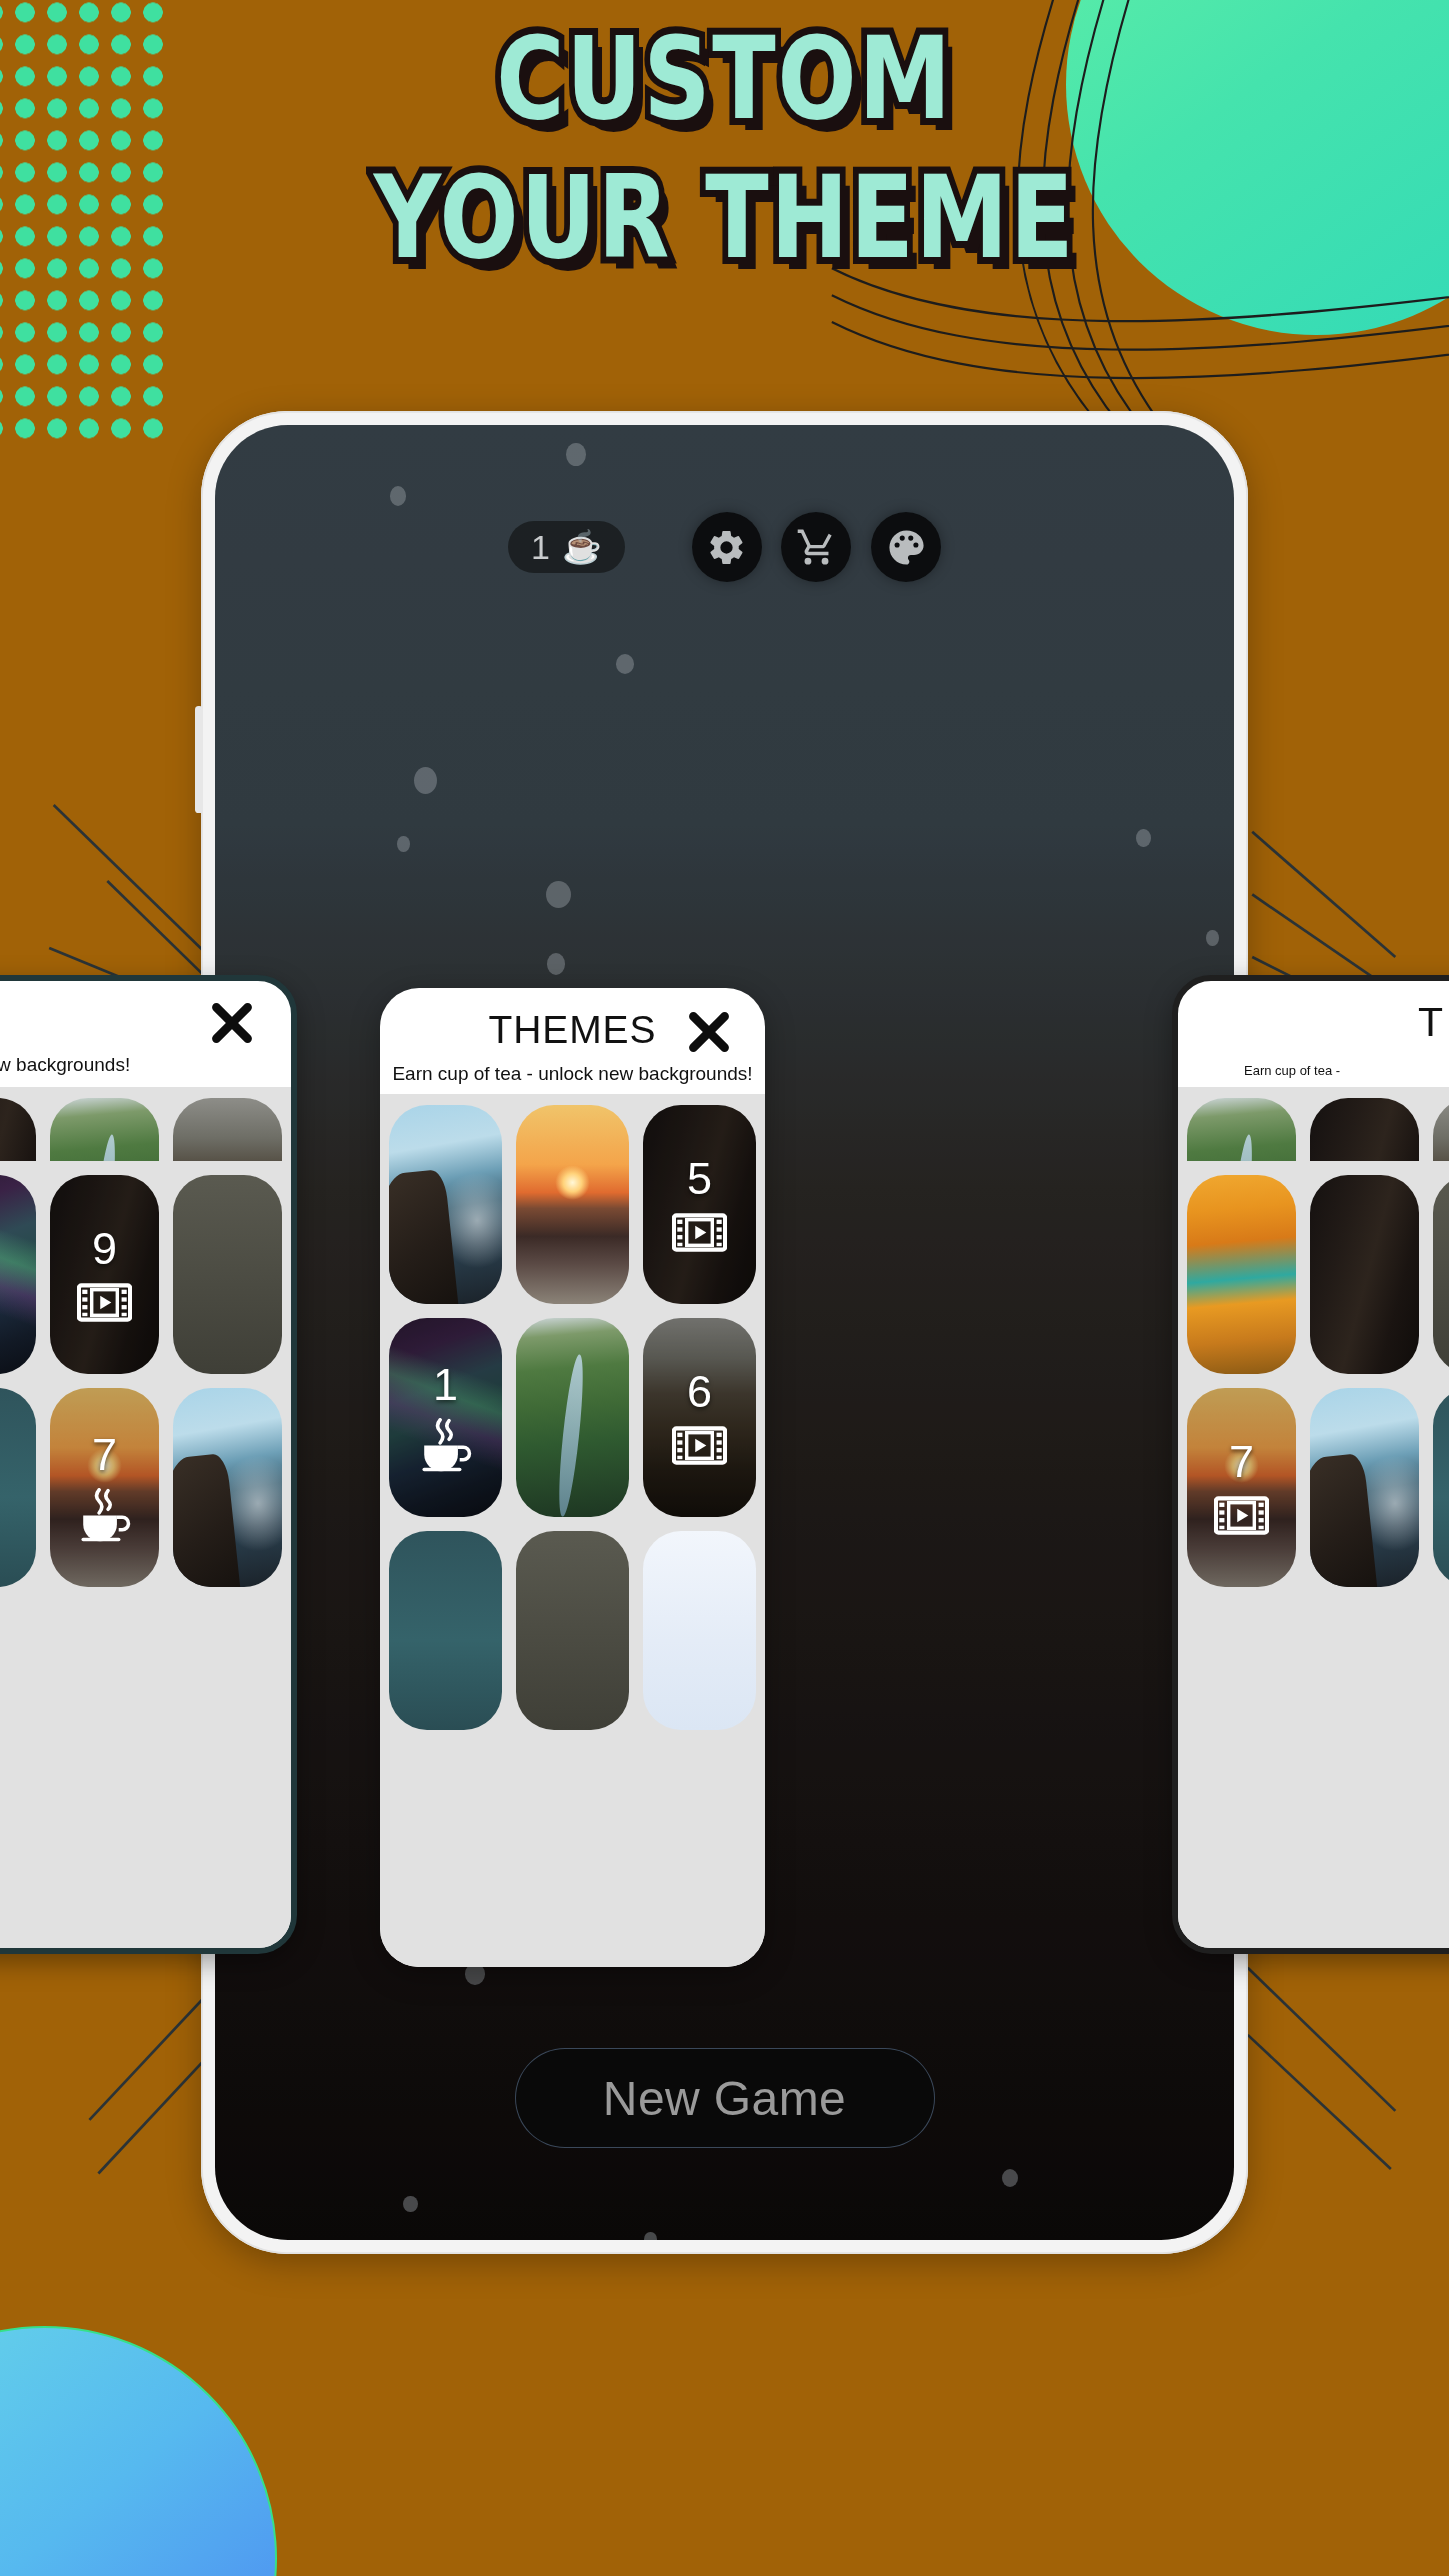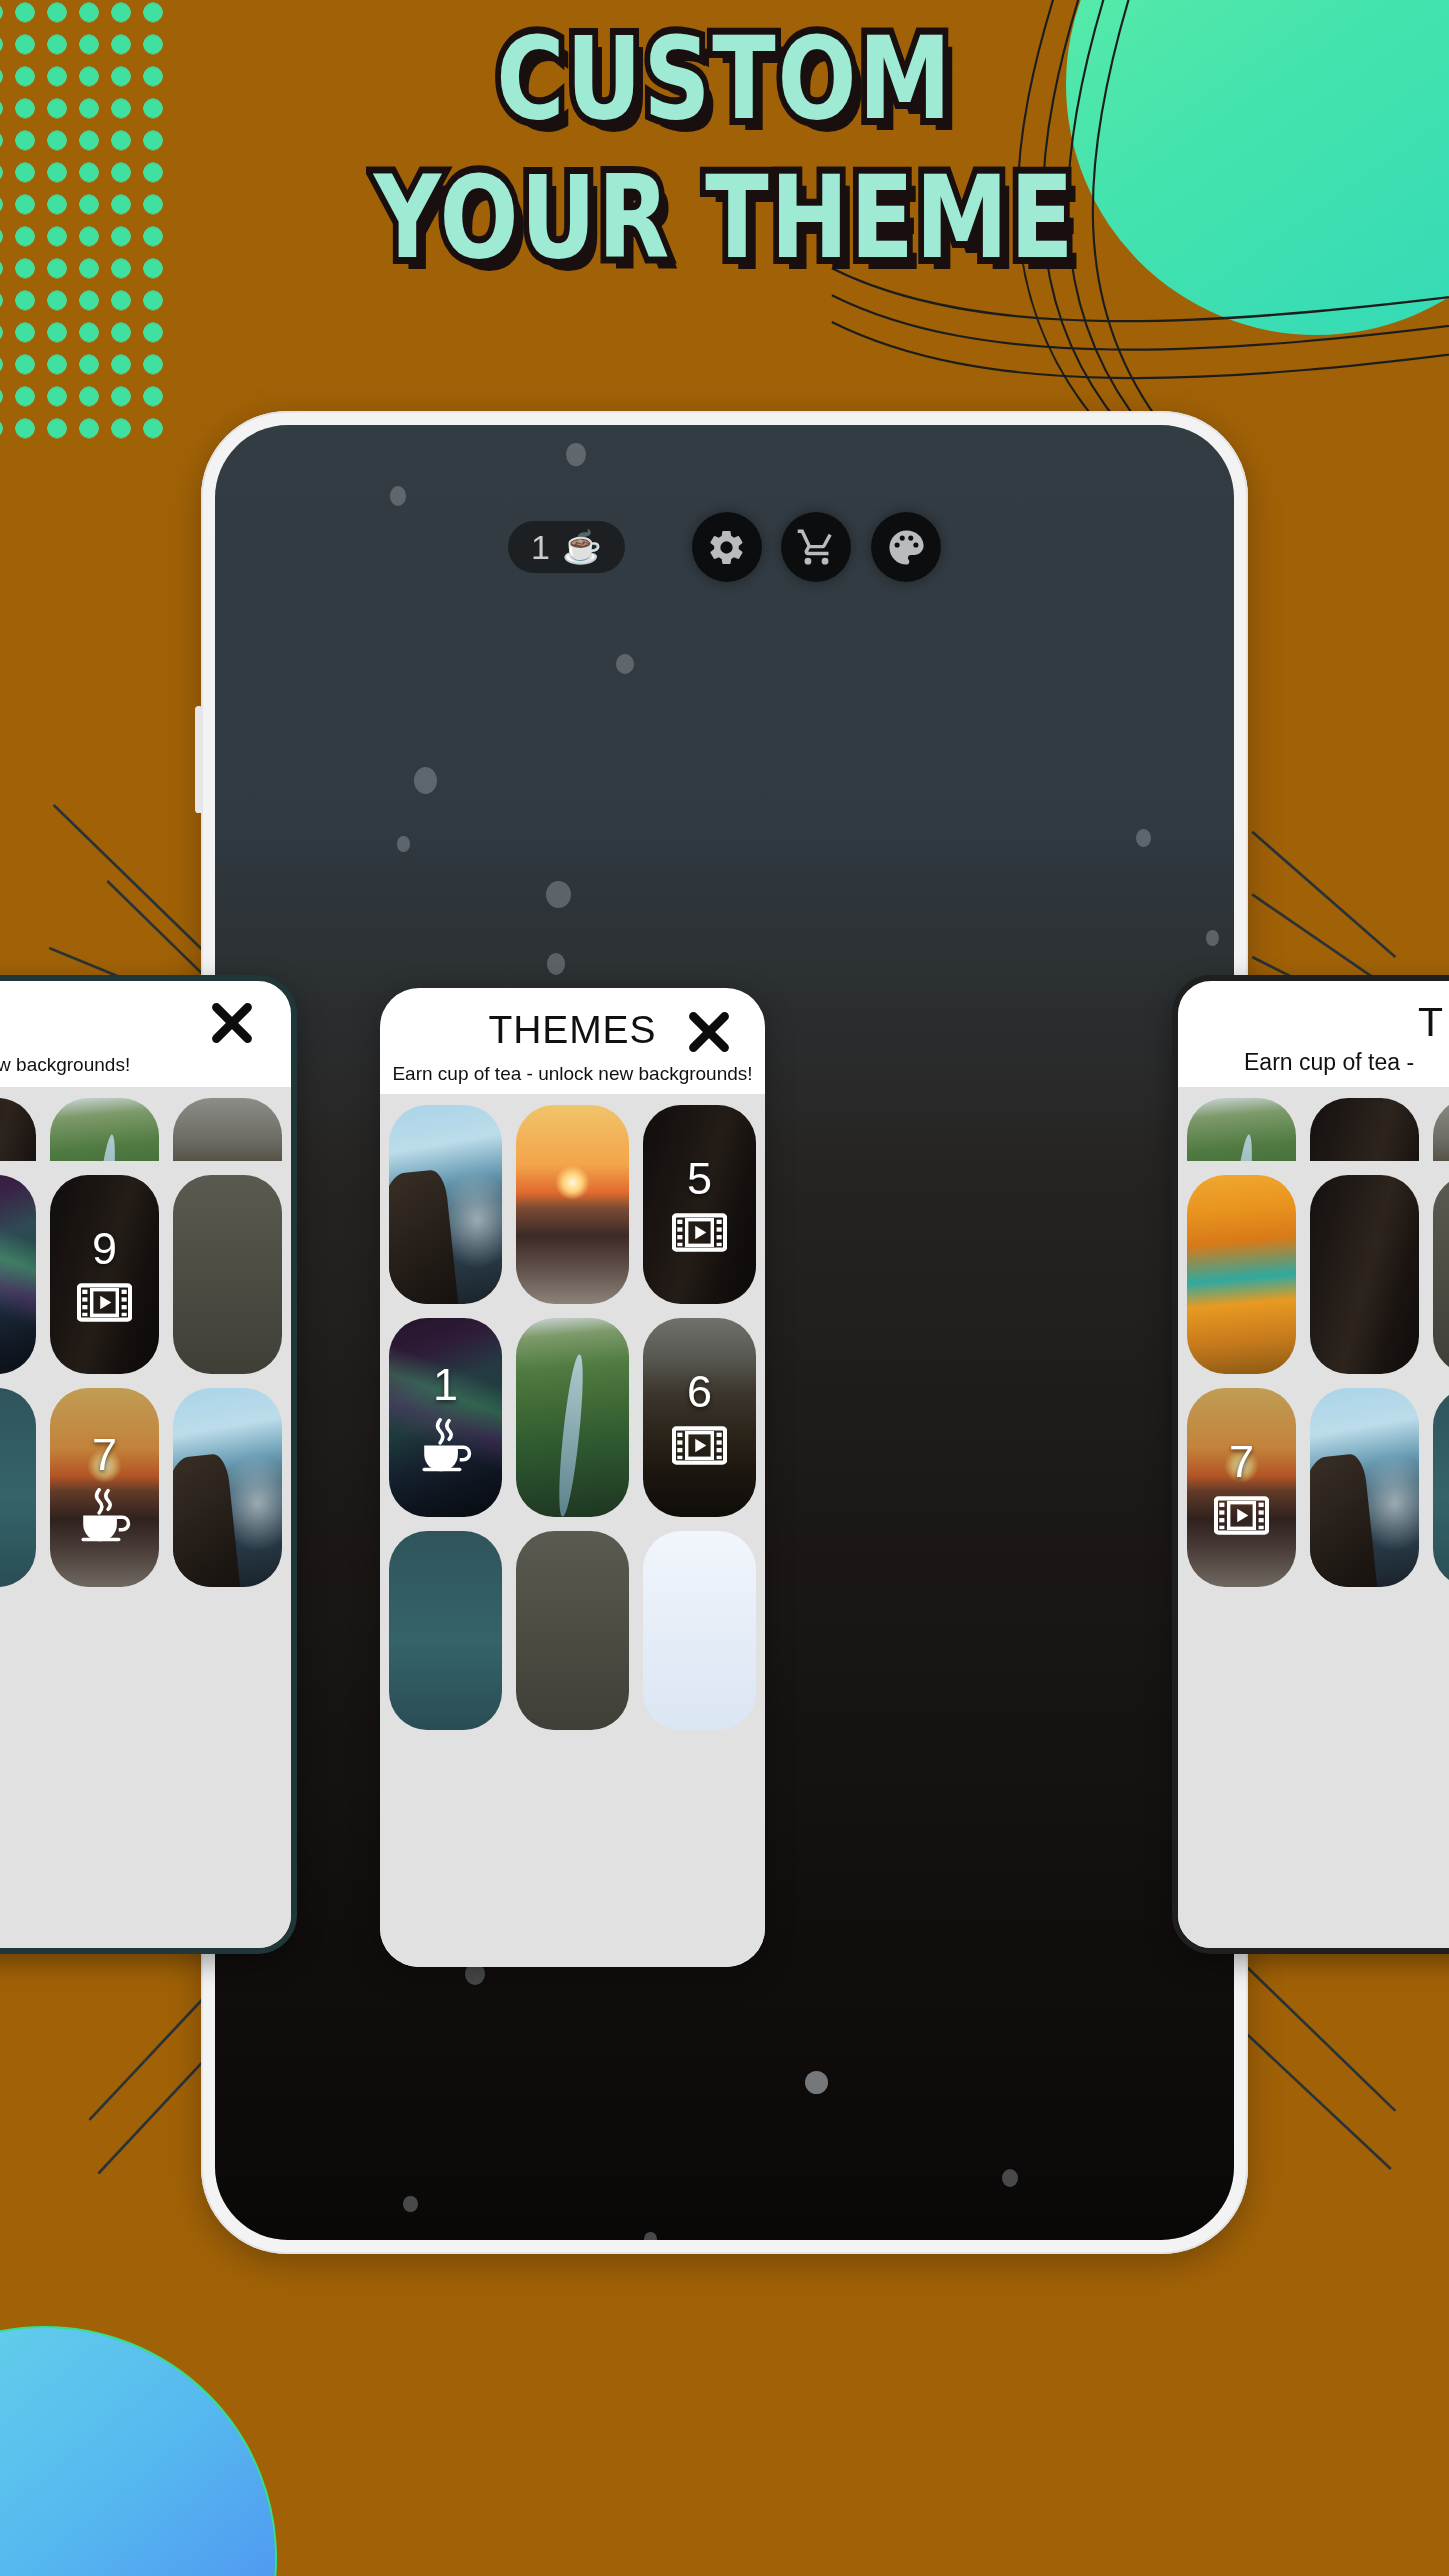--- a/index.html
+++ b/index.html
@@ -233,21 +233,21 @@
     overflow:hidden;
     box-shadow:0 9px 27px rgba(0,0,0,.35);
   }
   .side-phone.left{ left:-88px; top:975px; border:6.3px solid #20373a; }
   .side-phone.right{ left:1172px; top:975px; border:6.3px solid #1f1f1f; }
   .side-phone .grid-wrap{ top:106px; }
   .side-phone.left .sp-sub{ position:absolute; left:-148px; top:73px; font-size:19px; color:#111; white-space:nowrap; }
   .side-phone.left .modal-close{ right:32px; top:14.3px; }
 
   .side-phone.right .sp-title{ position:absolute; left:240px; top:18px; font-size:41px; color:#111; }
-  .side-phone.right .sp-sub{ position:absolute; left:66px; top:68px; font-size:23px; color:#111; white-space:nowrap; }
+  .side-phone.right .sp-sub{ position:absolute; left:66px; top:82px; font-size:13px; color:#111; white-space:nowrap; }
 
   .sp-grid{
     display:grid;
     grid-template-columns:repeat(3, 1fr);
     gap:14.3px;
   }
   .sp-grid .tile{ height:199px; }
   .tiny-row{ height:63px; overflow:hidden; }
 
   
@@ -332,20 +332,23 @@
         </div>
         <div class="circ-btn">
           <svg viewBox="0 0 24 24">
             <path d="M12 2C6.49 2 2 6.49 2 12s4.49 10 10 10c.93 0 1.68-.75 1.68-1.68 0-.44-.17-.83-.44-1.13a1.66 1.66 0 0 1-.41-1.1c0-.93.75-1.68 1.68-1.68H16.4c3.09 0 5.6-2.51 5.6-5.6C22 5.92 17.52 2 12 2zM6.5 12a1.5 1.5 0 1 1 0-3 1.5 1.5 0 0 1 0 3zm3-4a1.5 1.5 0 1 1 0-3 1.5 1.5 0 0 1 0 3zm5 0a1.5 1.5 0 1 1 0-3 1.5 1.5 0 0 1 0 3zm3 4a1.5 1.5 0 1 1 0-3 1.5 1.5 0 0 1 0 3z"></path>
           </svg>
         </div>
       </div>
 
       <div class="dim"></div>
 
+      <div class="new-game">
+        <span>New Game</span>
+      </div>
     </div>
   </div>
 
   <div class="side-phone left">
     <div class="modal-head">
 
       <div class="sp-sub">Earn cup of tea - unlock new backgrounds!</div>
       <div class="modal-close">
         <svg viewBox="0 0 64 64">
           <line x1="12" y1="12" x2="52" y2="52"></line>

